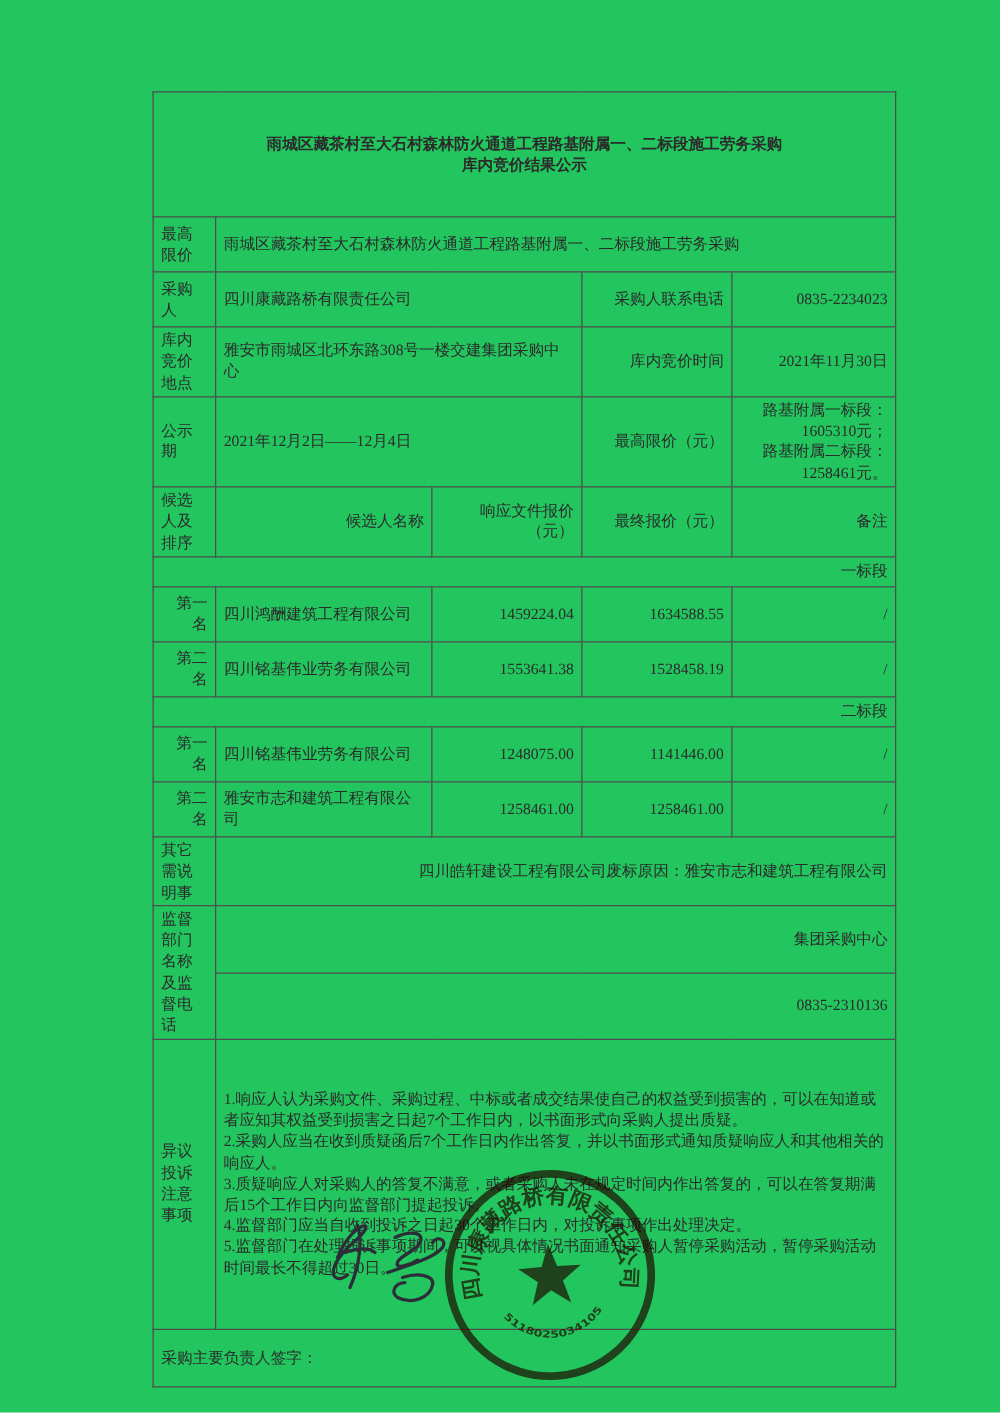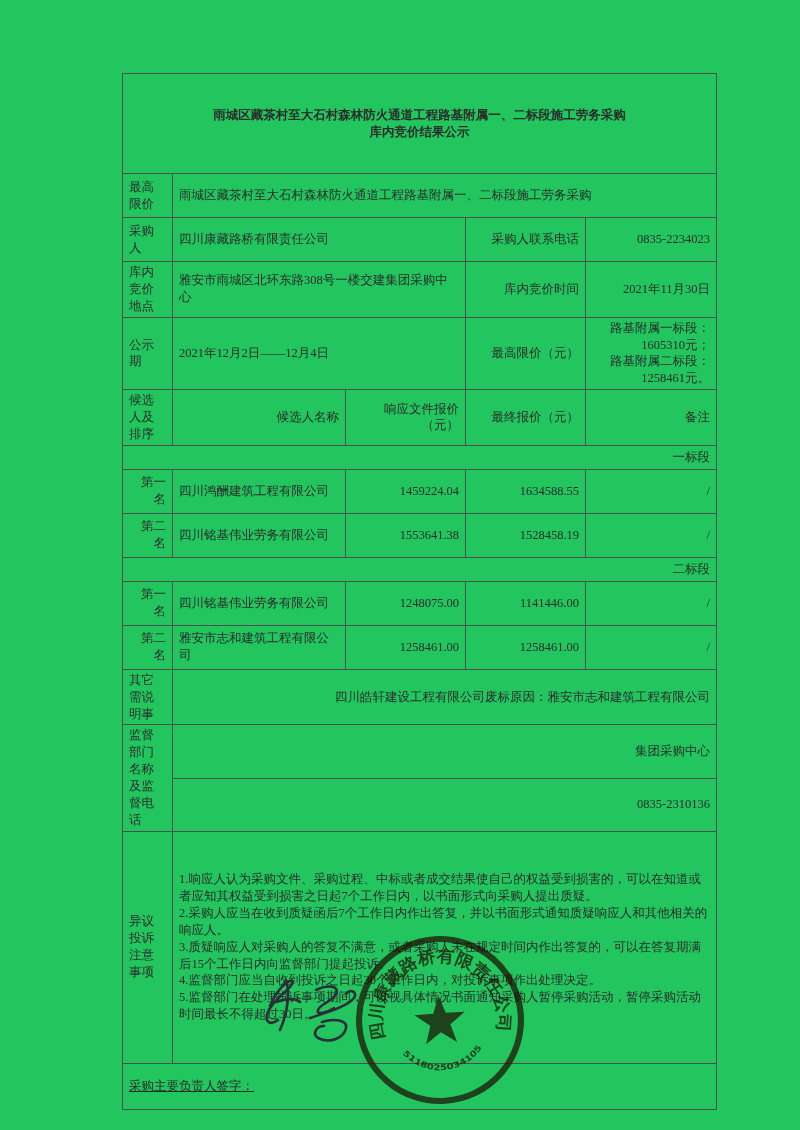--- a/index.html
+++ b/index.html
@@ -24,21 +24,21 @@
   }
   td.lbl{
     text-align:left;padding:2px 5px;word-break:break-all;line-height:1.45;
   }
   td.center{text-align:right;}
   td.name{padding-left:9px;}
   td.bar{text-align:right;padding:1px 4px;}
   td.price-cell{text-align:right;font-size:11.5px;line-height:1.35;padding:2px 2px;}
   td.obj-cell{font-size:12.6px;line-height:1.52;padding:8px 10px;vertical-align:middle;}
   .obj-line{margin:0;}
-  td.sign-cell{font-size:13px;padding-left:8px;text-decoration:underline;}
+  td.sign-cell{font-size:13px;padding-left:8px;}
   .sig-wrap{
     position:absolute;left:256px;top:968px;width:130px;height:85px;
     pointer-events:none;
   }
   .stamp{
     position:absolute;left:352px;top:932px;width:176px;height:176px;
     opacity:.85;mix-blend-mode:multiply;transform:rotate(-4deg);
     pointer-events:none;
   }
 </style>

